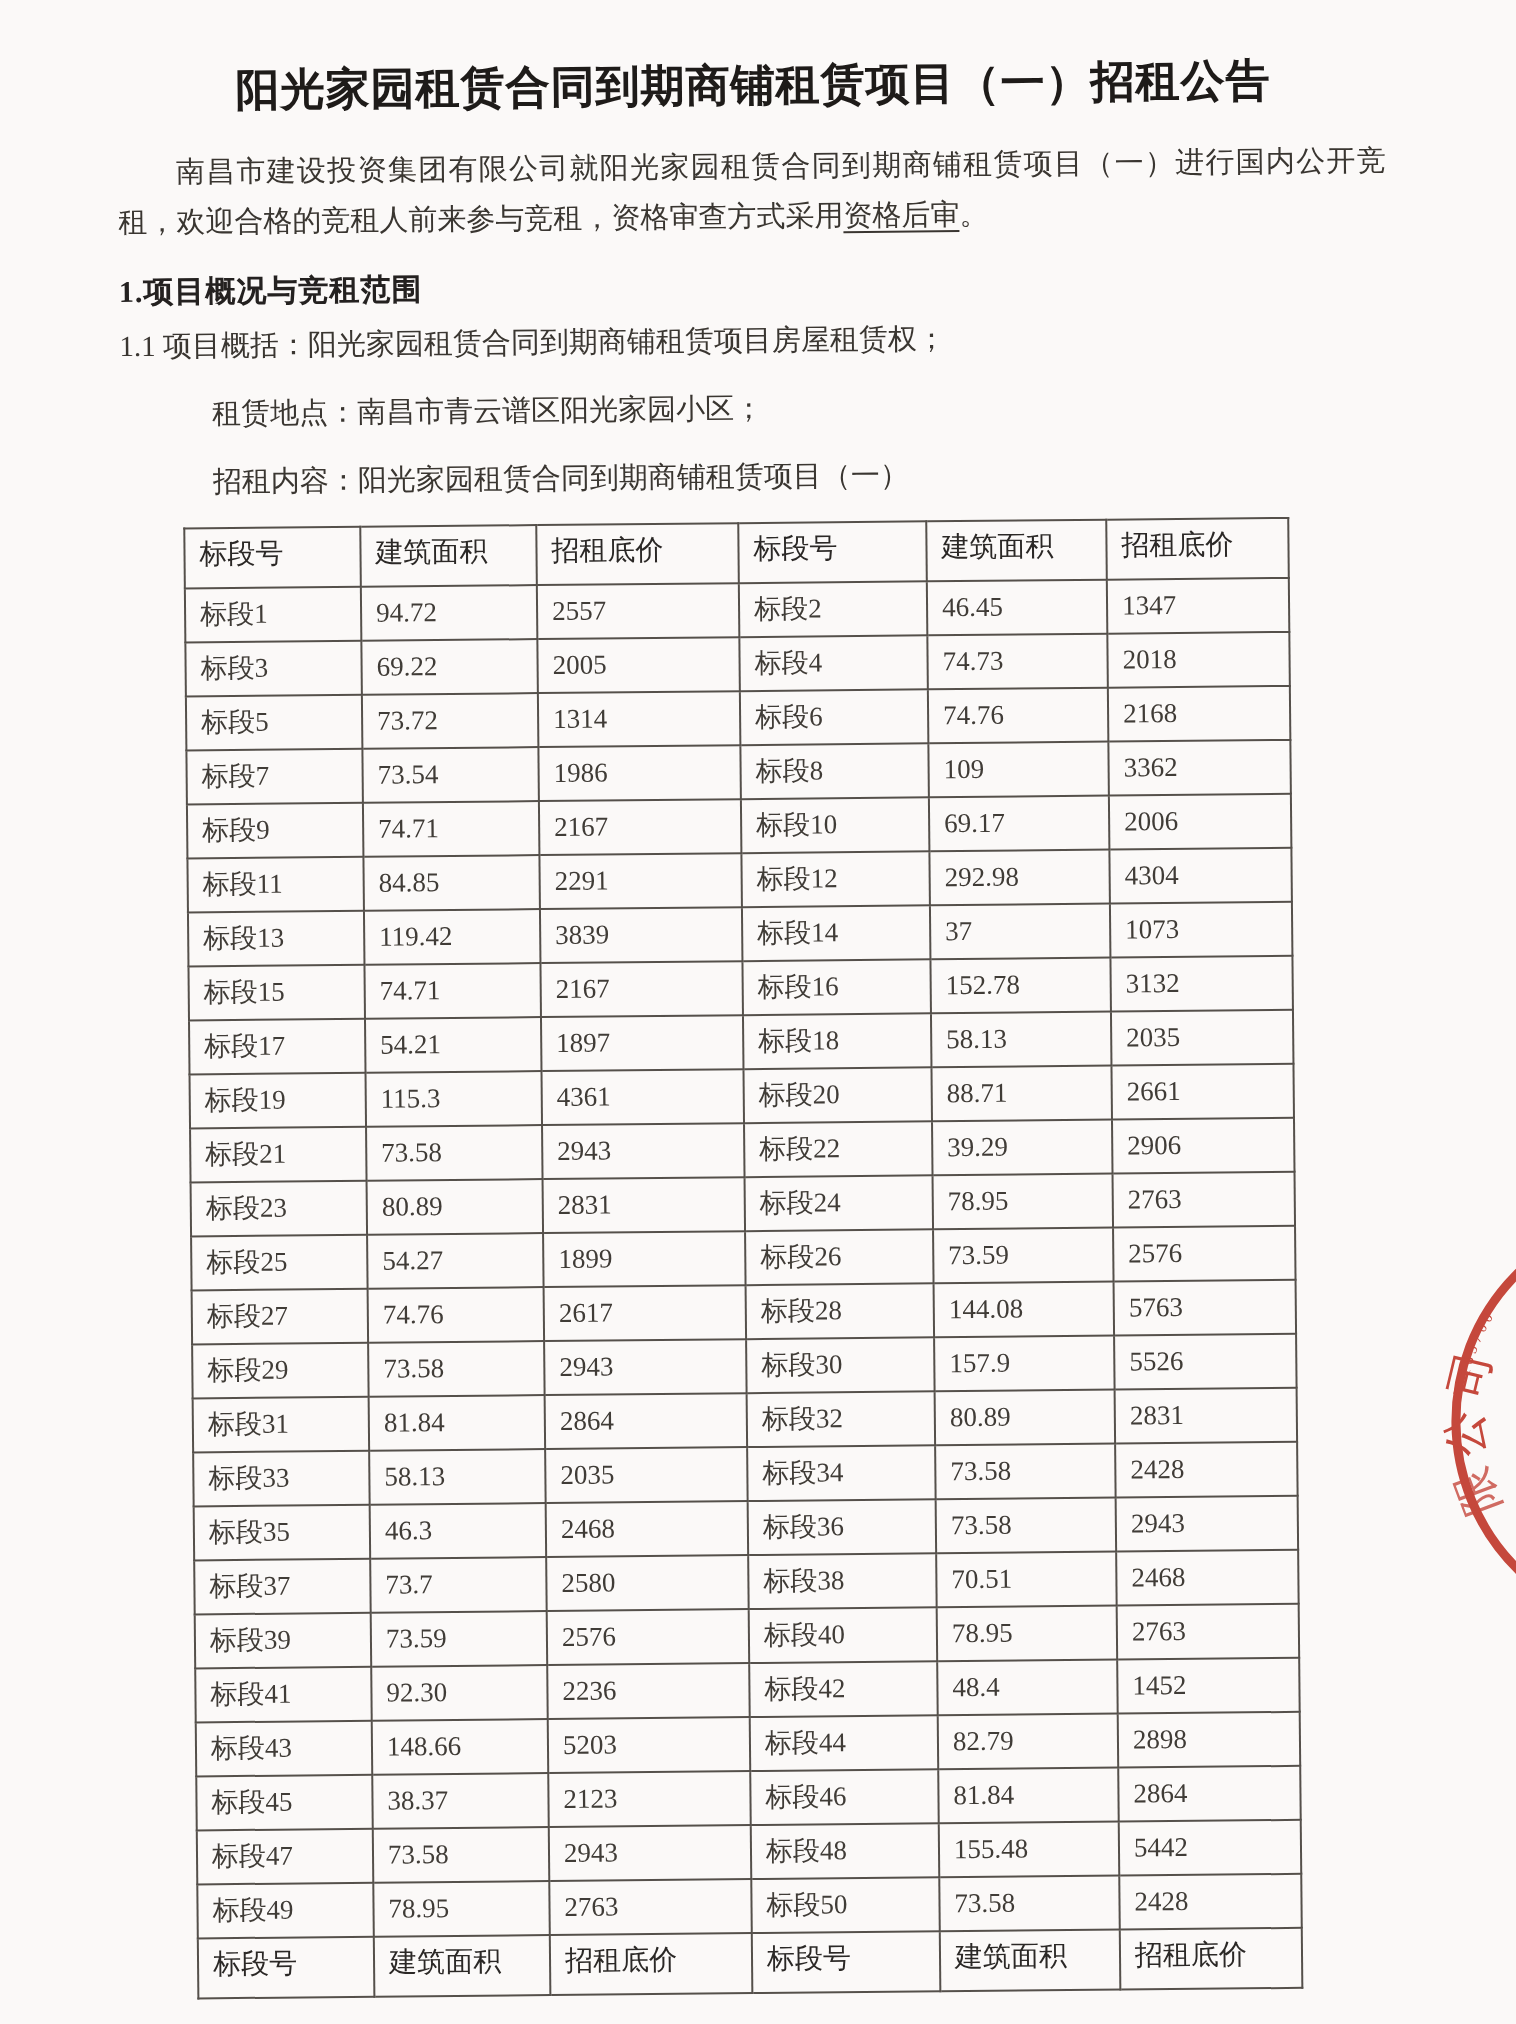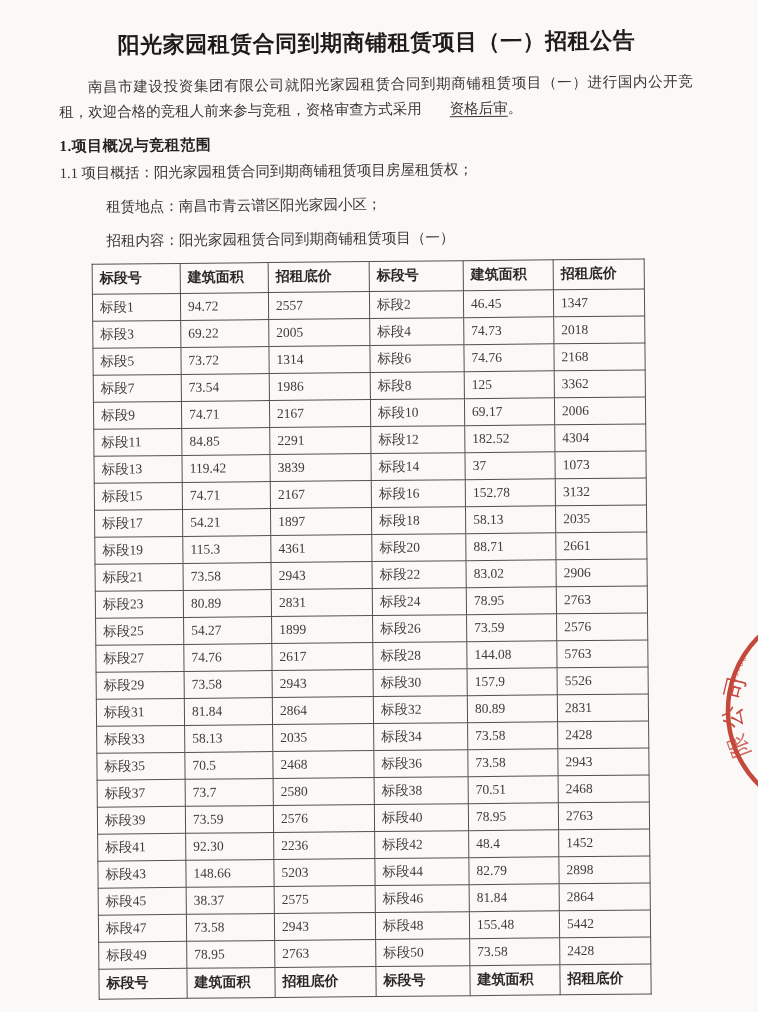--- a/index.html
+++ b/index.html
@@ -16,40 +16,40 @@
     transform-origin:50% 40%;
   }
   .title{
     font-size:22px;font-weight:bold;text-align:center;
     color:#1e1b19;letter-spacing:0.5px;margin:12px 0 14px;
   }
   .intro{
     font-size:14.5px;line-height:25px;text-indent:2em;
     margin:0;width:634px;text-align:justify;color:#3a3631;
   }
-  .uline{text-decoration:underline;text-underline-offset:3px;margin-left:28px;}
+  .uline{text-decoration:underline;text-underline-offset:3px;}
   .section{
     font-size:15px;font-weight:bold;color:#242120;
     margin:12px 0 6px;letter-spacing:0.5px;
   }
   .clause{font-size:14.5px;margin:8px 0 0;color:#3a3631;}
   .sub{font-size:14.5px;margin:15px 0 0 46px;color:#3a3631;}
   table.lots{
     border-collapse:collapse;table-layout:fixed;
     margin:13px 0 0 31px;width:552px;
     font-size:13.5px;color:#403c37;
   }
   table.lots th,table.lots td{
     border:1px solid #55504b;
     padding:0 7px;height:26px;line-height:1.15;
     text-align:left;vertical-align:middle;
     overflow:hidden;white-space:nowrap;
   }
   table.lots thead th,table.lots tfoot th{
-    font-weight:bold;height:29px;font-size:14px;color:#2b2826;
+    font-weight:normal;height:29px;font-size:14px;color:#2b2826;
   }
   .seal{
     position:absolute;left:709px;top:595px;width:240px;height:240px;
     opacity:0.9;pointer-events:none;
   }
   .seal text{font-family:"Liberation Serif","DejaVu Serif",serif;}
 </style>
 </head>
 <body>
 
@@ -109,37 +109,37 @@
           <td>1314</td>
           <td>标段6</td>
           <td>74.76</td>
           <td>2168</td>
         </tr>
         <tr>
           <td>标段7</td>
           <td>73.54</td>
           <td>1986</td>
           <td>标段8</td>
-          <td>125</td>
+          <td>109</td>
           <td>3362</td>
         </tr>
         <tr>
           <td>标段9</td>
           <td>74.71</td>
           <td>2167</td>
           <td>标段10</td>
           <td>69.17</td>
           <td>2006</td>
         </tr>
         <tr>
           <td>标段11</td>
           <td>84.85</td>
           <td>2291</td>
           <td>标段12</td>
-          <td>182.52</td>
+          <td>292.98</td>
           <td>4304</td>
         </tr>
         <tr>
           <td>标段13</td>
           <td>119.42</td>
           <td>3839</td>
           <td>标段14</td>
           <td>37</td>
           <td>1073</td>
         </tr>
@@ -165,21 +165,21 @@
           <td>4361</td>
           <td>标段20</td>
           <td>88.71</td>
           <td>2661</td>
         </tr>
         <tr>
           <td>标段21</td>
           <td>73.58</td>
           <td>2943</td>
           <td>标段22</td>
-          <td>83.02</td>
+          <td>39.29</td>
           <td>2906</td>
         </tr>
         <tr>
           <td>标段23</td>
           <td>80.89</td>
           <td>2831</td>
           <td>标段24</td>
           <td>78.95</td>
           <td>2763</td>
         </tr>
@@ -218,21 +218,21 @@
         <tr>
           <td>标段33</td>
           <td>58.13</td>
           <td>2035</td>
           <td>标段34</td>
           <td>73.58</td>
           <td>2428</td>
         </tr>
         <tr>
           <td>标段35</td>
-          <td>70.5</td>
+          <td>46.3</td>
           <td>2468</td>
           <td>标段36</td>
           <td>73.58</td>
           <td>2943</td>
         </tr>
         <tr>
           <td>标段37</td>
           <td>73.7</td>
           <td>2580</td>
           <td>标段38</td>
@@ -259,21 +259,21 @@
           <td>标段43</td>
           <td>148.66</td>
           <td>5203</td>
           <td>标段44</td>
           <td>82.79</td>
           <td>2898</td>
         </tr>
         <tr>
           <td>标段45</td>
           <td>38.37</td>
-          <td>2575</td>
+          <td>2123</td>
           <td>标段46</td>
           <td>81.84</td>
           <td>2864</td>
         </tr>
         <tr>
           <td>标段47</td>
           <td>73.58</td>
           <td>2943</td>
           <td>标段48</td>
           <td>155.48</td>

